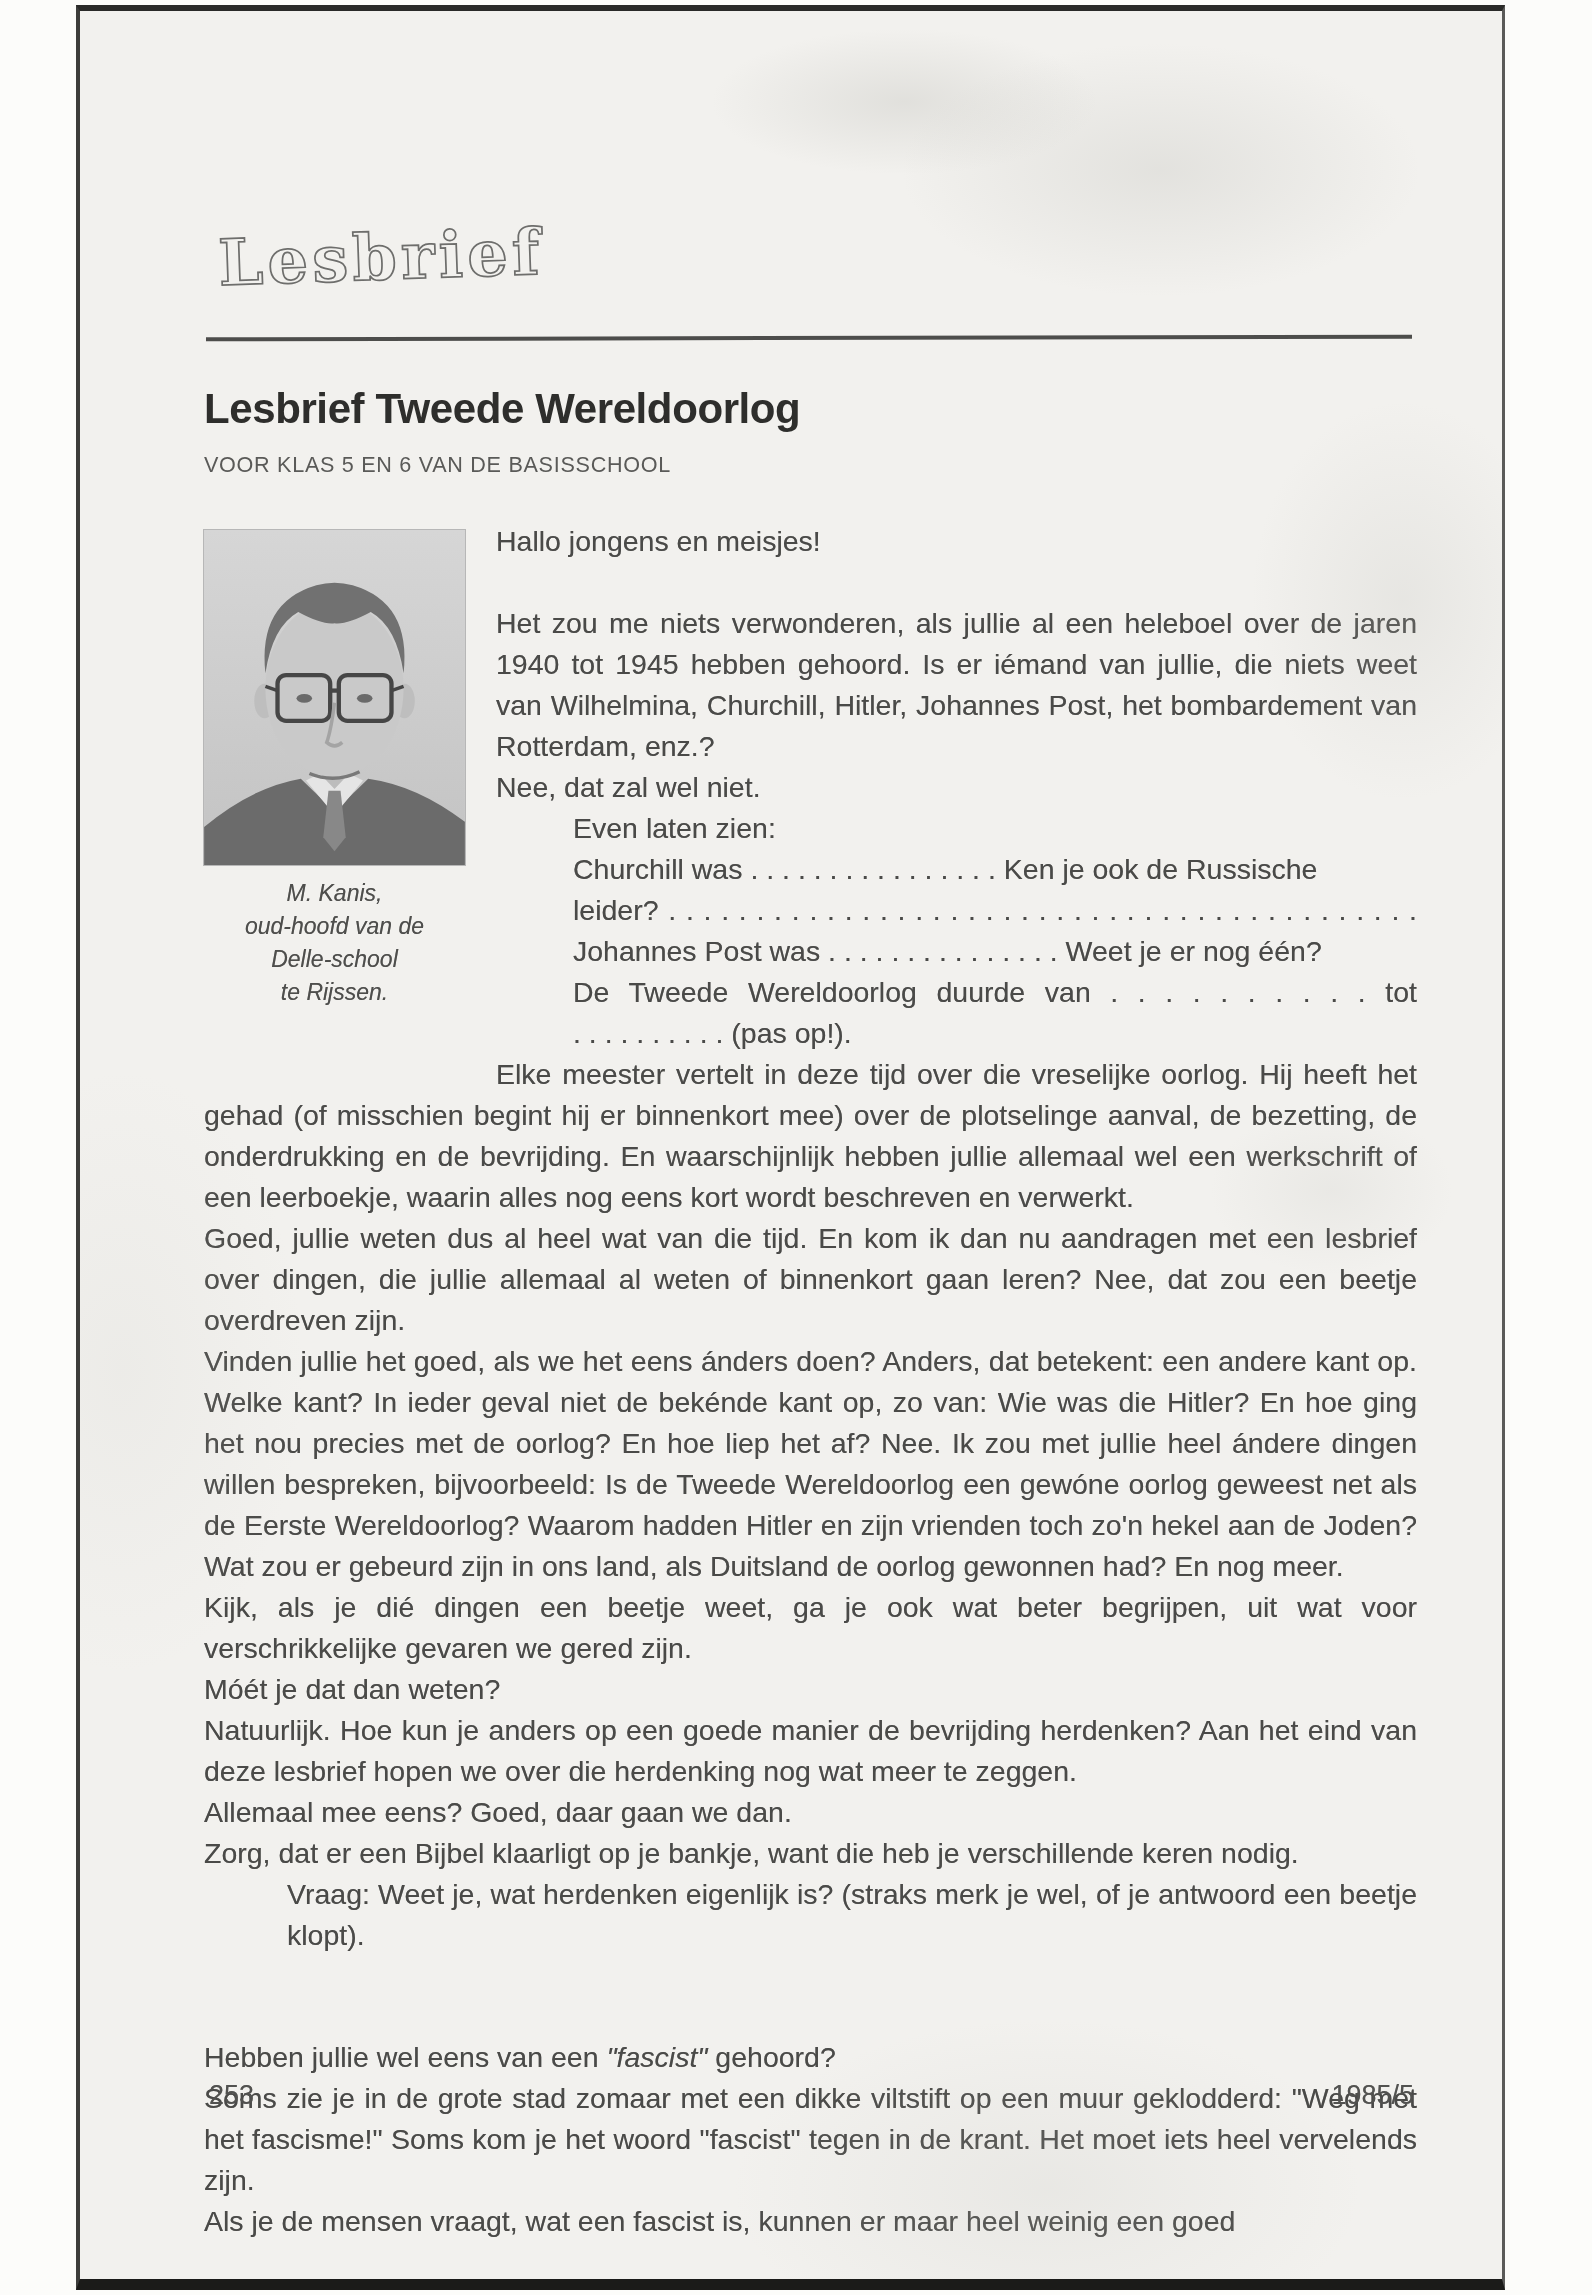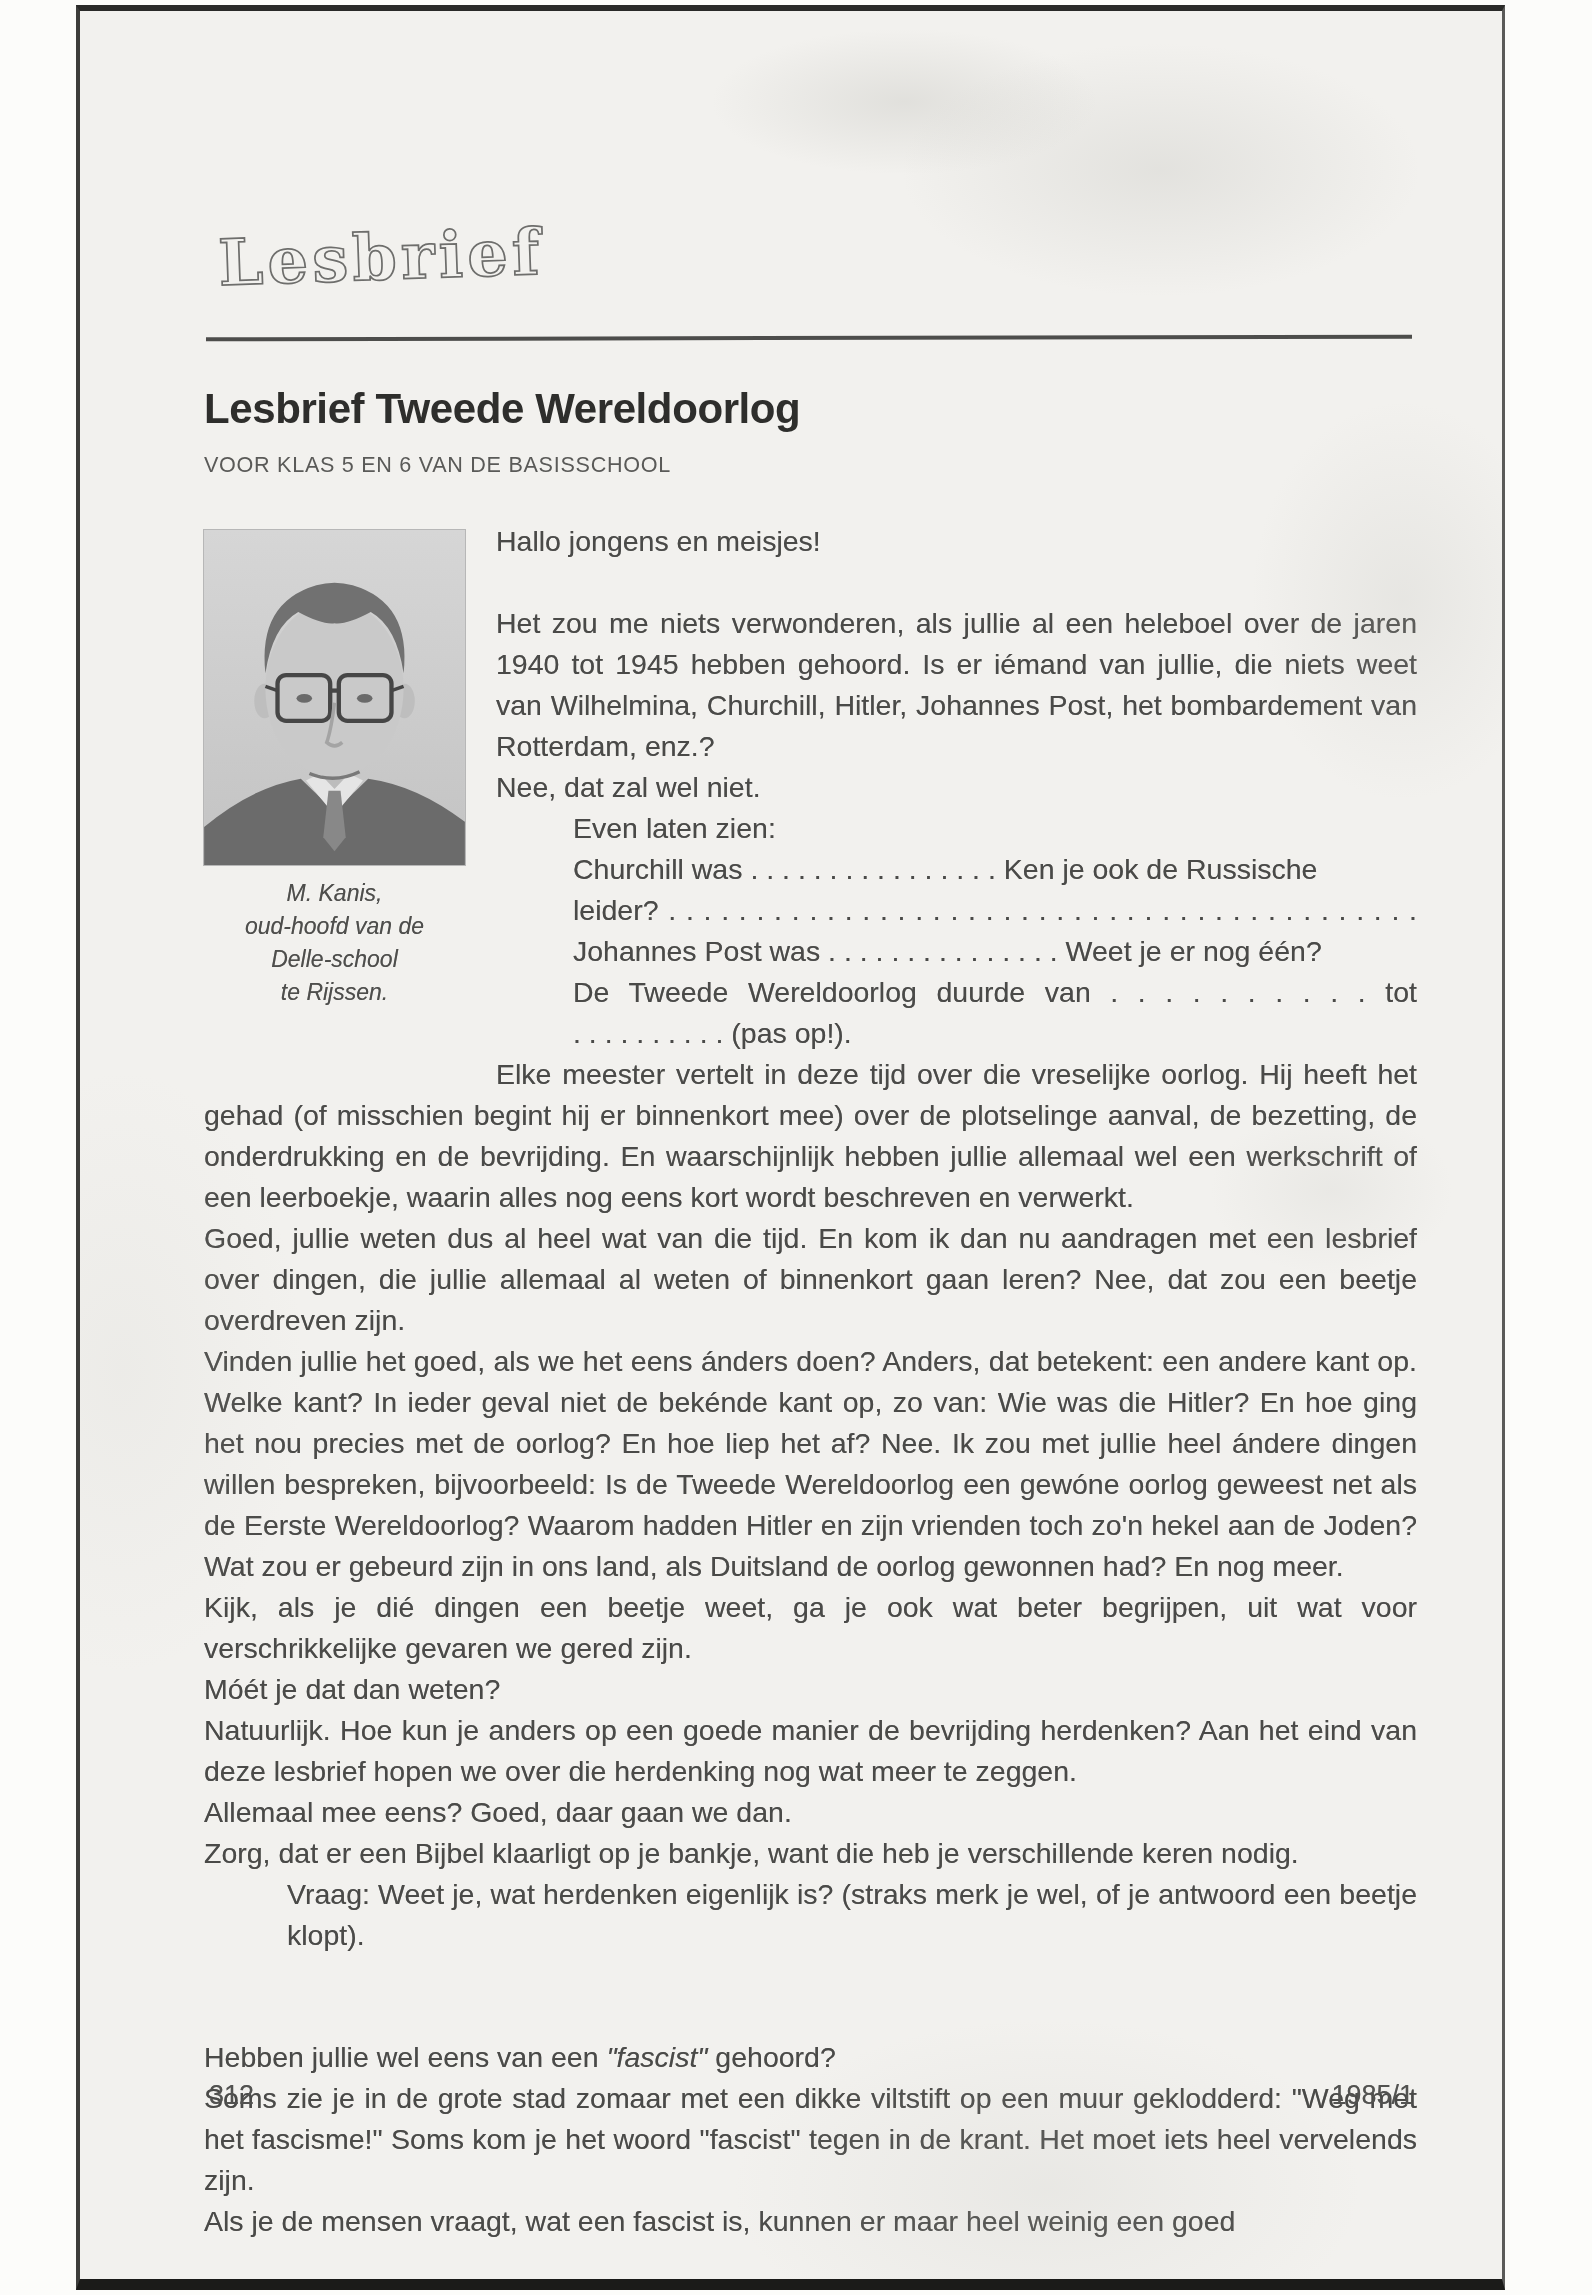--- a/index.html
+++ b/index.html
@@ -167,18 +167,18 @@
     <p>Zorg, dat er een Bijbel klaarligt op je bankje, want die heb je verschillende keren nodig.</p>
     <p class="block-indent">Vraag: Weet je, wat herdenken eigenlijk is? (straks merk je wel, of je antwoord een beetje klopt).</p>
 
     <p class="short section-start"><span>Hebben jullie wel eens van een </span><em class="ital">"fascist"</em><span> gehoord?</span></p>
     <p>Soms zie je in de grote stad zomaar met een dikke viltstift op een muur geklodderd: "Weg met het fascisme!" Soms kom je het woord "fascist" tegen in de krant. Het moet iets heel vervelends zijn.</p>
     <p class="short">Als je de mensen vraagt, wat een fascist is, kunnen er maar heel weinig een goed</p>
 
   </article>
 
   <div class="page-footer">
-    <span>312</span>
-    <span>1985/1</span>
+    <span>253</span>
+    <span>1985/5</span>
   </div>
 
 </div>
 
 
 </body></html>

